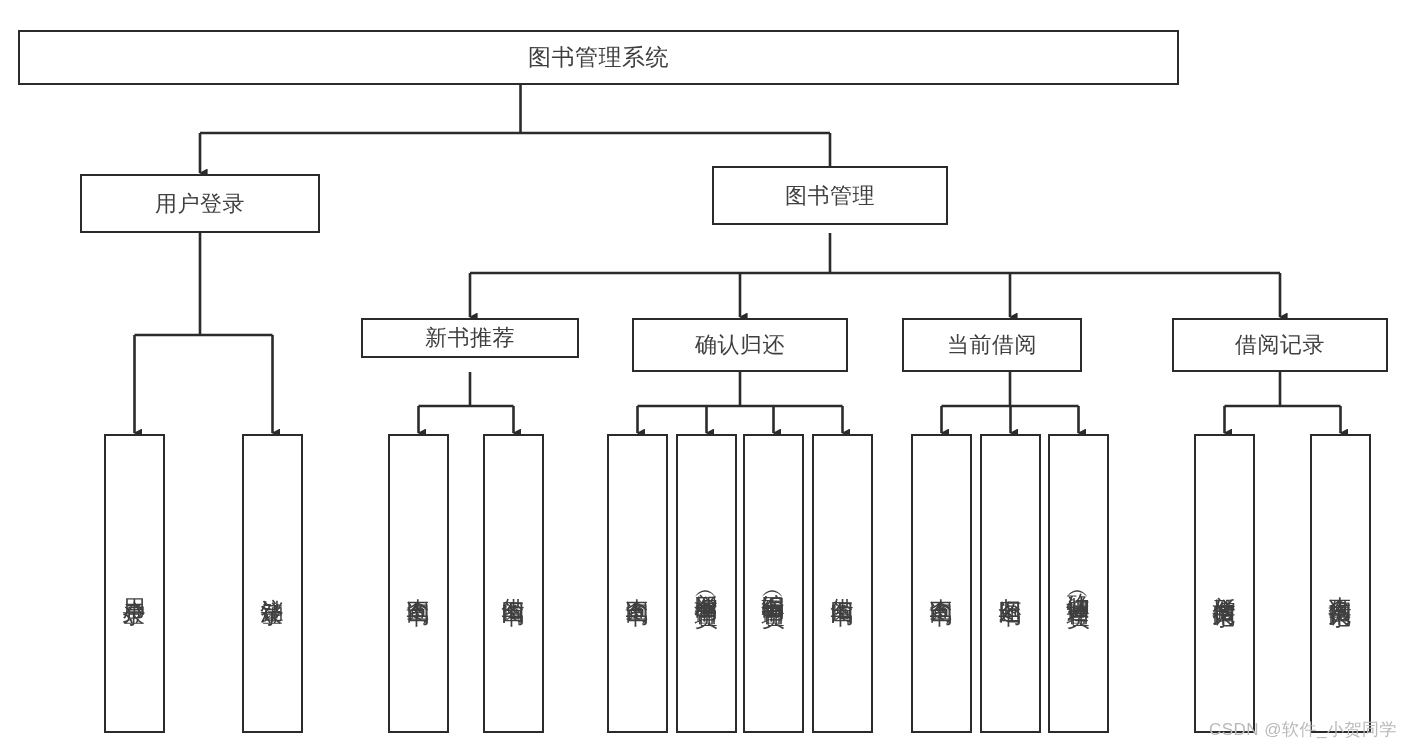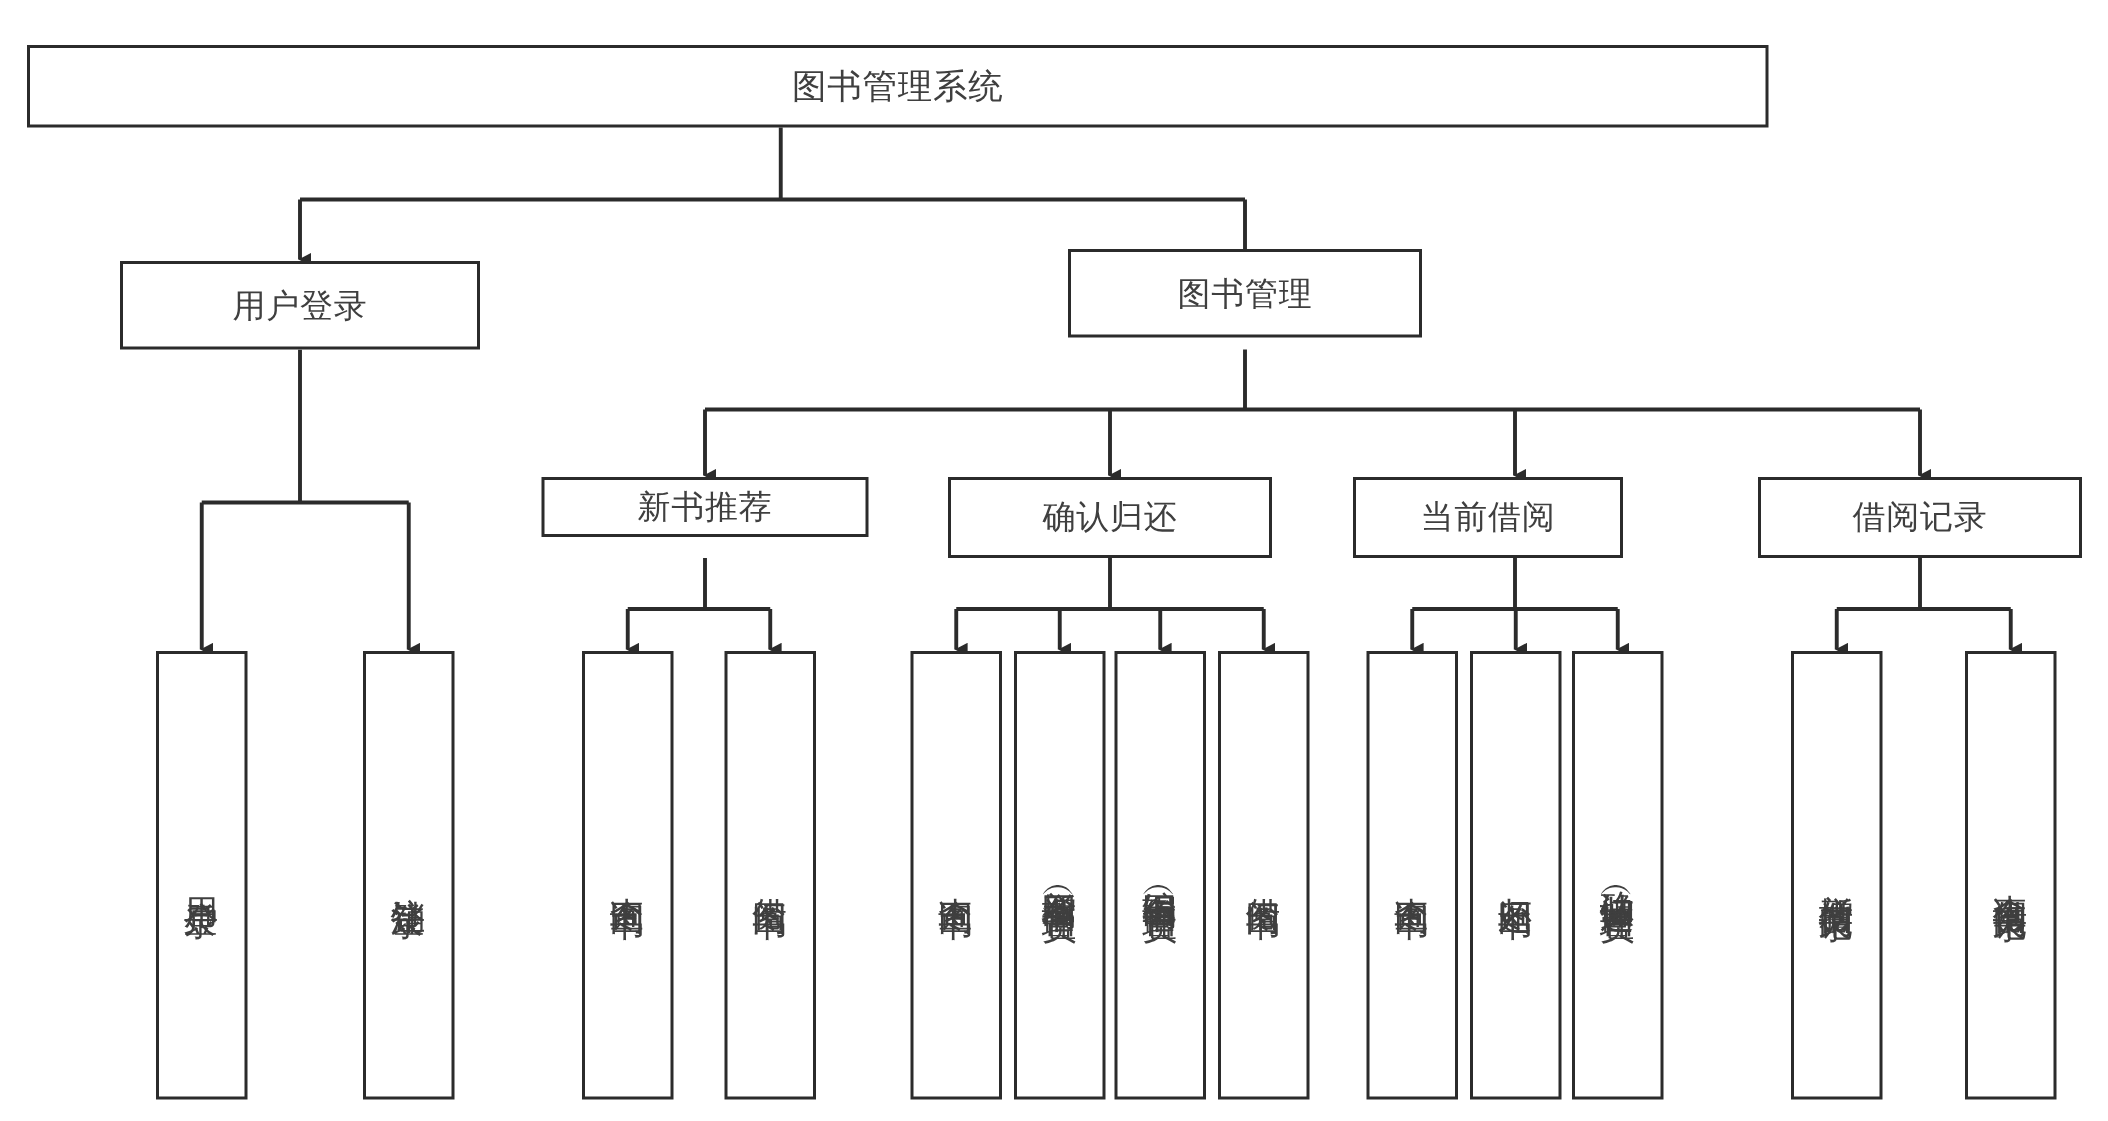--- a/index.html
+++ b/index.html
@@ -181,13 +181,14 @@
         <span class="node-label">确认归还（管理员）</span>
       </div>
       <div class="node vert" style="left: 1194px; top: 434px; width: 61px; height: 299px;">
         <span class="node-label">新增借阅记录</span>
       </div>
       <div class="node vert" style="left: 1310px; top: 434px; width: 61px; height: 299px;">
         <span class="node-label">查询借阅记录</span>
       </div>
     </div>
 
+  <div id="watermark">CSDN @软件_小贺同学</div>
 </div>
 
 </body></html>

